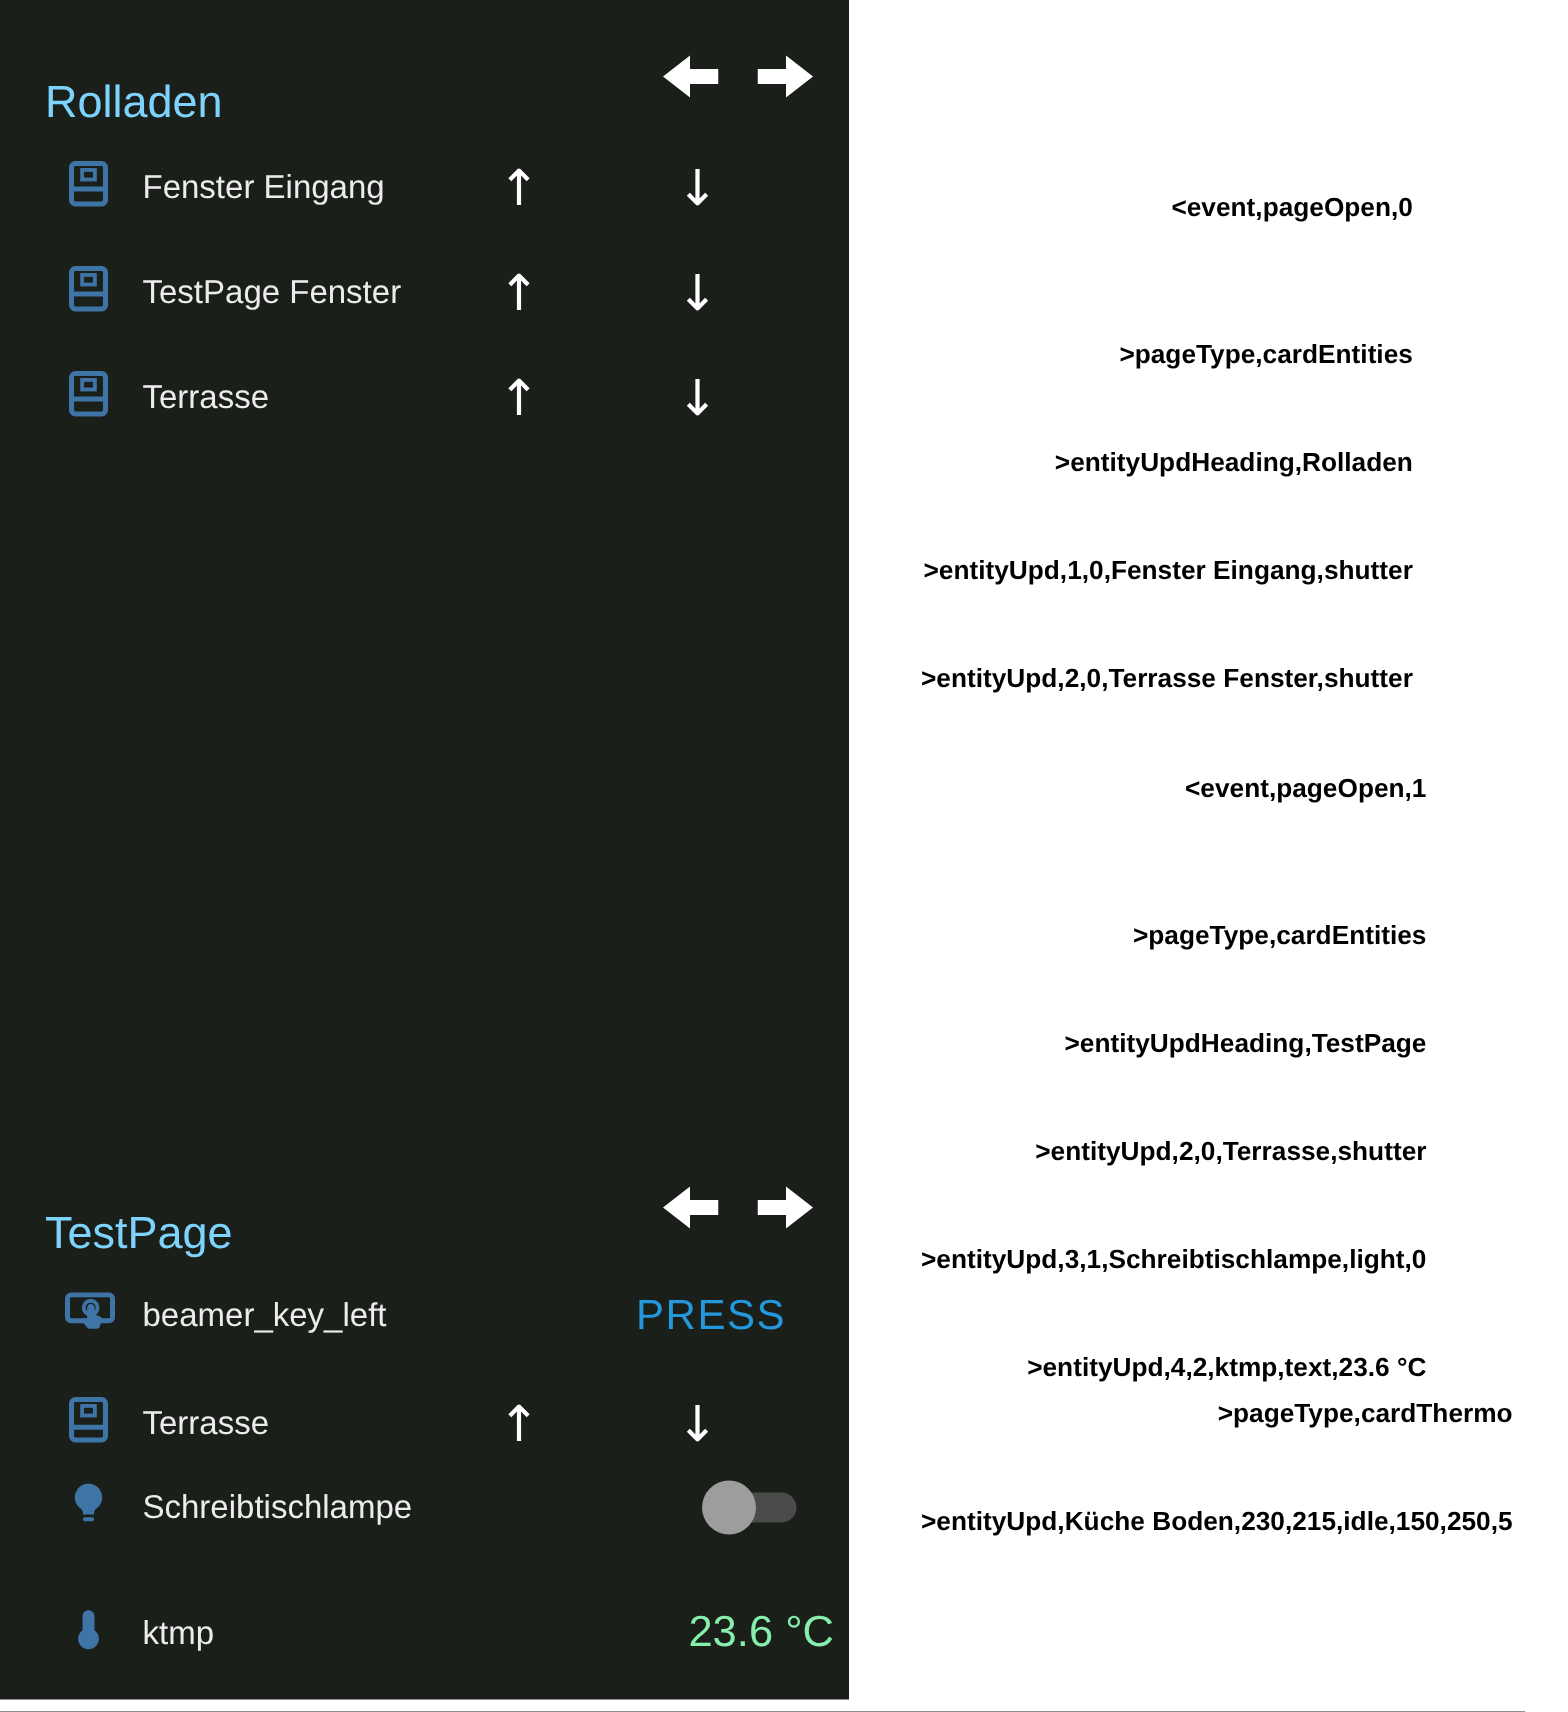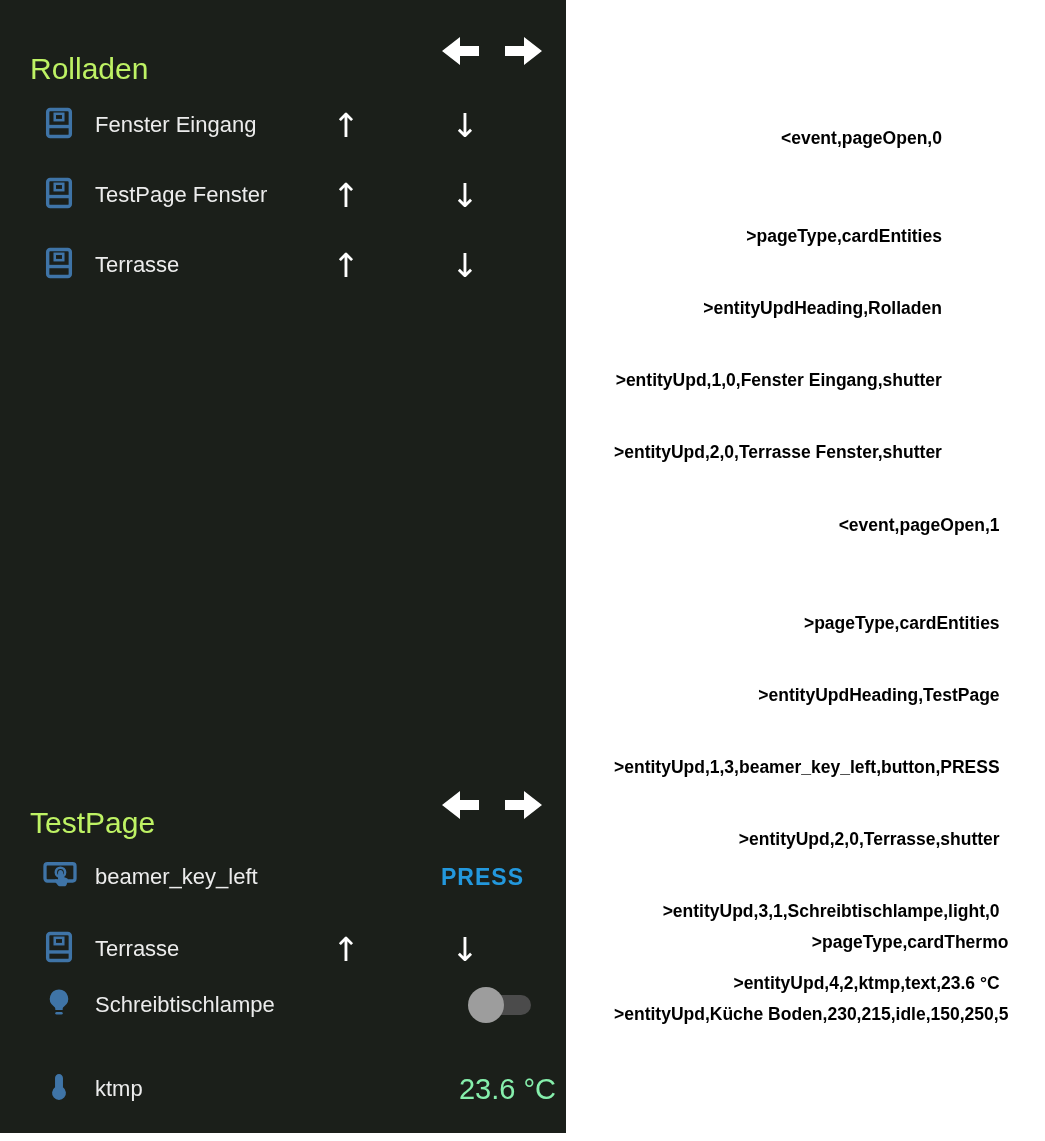--- a/index.html
+++ b/index.html
@@ -11,40 +11,40 @@
     overflow:hidden;
   }
   
   .device{
     position:absolute;left:0;top:0;width:566px;height:1133px;
     background:#1b1f1a;overflow:hidden;
   }
   .card{position:absolute;left:0;width:566px;}
   .heading{
     position:absolute;left:30px;
-    color:#bef264;font-size:30px;line-height:36px;font-weight:400;
+    color:#7dd3fc;font-size:30px;line-height:36px;font-weight:400;
   }
   .nav-arrow{position:absolute;width:37px;height:30px;}
   .nav-arrow svg{display:block;}
   
   .row{position:absolute;left:0;width:566px;height:56px;}
   .row .entity-icon{position:absolute;left:42px;top:50%;transform:translateY(-50%);}
   .row .entity-label{
     position:absolute;left:95px;top:50%;transform:translateY(-50%);
     color:#ececec;font-size:22px;white-space:nowrap;
   }
   .ctl{position:absolute;top:50%;transform:translate(-50%,-50%);}
   .arrow-glyph{
     color:#ffffff;font-family:"DejaVu Sans",sans-serif;
     font-size:33px;font-weight:400;line-height:1;
   }
   .stop-square{width:21px;height:21px;background:#ffffff;}
   .press-label{
     position:absolute;right:42px;top:50%;transform:translateY(-50%);
-    color:#2398dd;font-size:23px;font-weight:700;letter-spacing:1px;
+    color:#2398dd;font-size:28px;font-weight:400;letter-spacing:1px;
   }
   .value-label{
     position:absolute;right:10px;top:50%;transform:translateY(-50%);
     color:#86efac;font-size:29px;white-space:nowrap;
   }
   
   .toggle{position:absolute;left:468px;top:50%;transform:translateY(-50%);width:72px;height:36px;}
   .toggle .track{position:absolute;left:6px;top:8px;width:57px;height:20px;border-radius:10px;background:#4b4b4b;}
   .toggle .knob{position:absolute;left:0;top:0;width:36px;height:36px;border-radius:50%;background:#9d9d9d;}
   
@@ -203,21 +203,20 @@
   <div>&gt;pageType,cardEntities</div>
   <div>&gt;entityUpdHeading,Rolladen</div>
   <div>&gt;entityUpd,1,0,Fenster Eingang,shutter</div>
   <div>&gt;entityUpd,2,0,Terrasse Fenster,shutter</div>
 </div>
 
 <div class="log-block" style="top:465px;">
   <div class="log-event">&lt;event,pageOpen,1</div>
   <div>&gt;pageType,cardEntities</div>
   <div>&gt;entityUpdHeading,TestPage</div>
-  <div>&gt;entityUpd,1,3,beamer_key_left,button,PRESS</div>
   <div>&gt;entityUpd,2,0,Terrasse,shutter</div>
   <div>&gt;entityUpd,3,1,Schreibtischlampe,light,0</div>
   <div>&gt;entityUpd,4,2,ktmp,text,23.6 °C</div>
 </div>
 
 <div class="log-block" style="top:882px;">
   <div>&gt;pageType,cardThermo</div>
   <div>&gt;entityUpd,Küche Boden,230,215,idle,150,250,5</div>
 </div>
 

